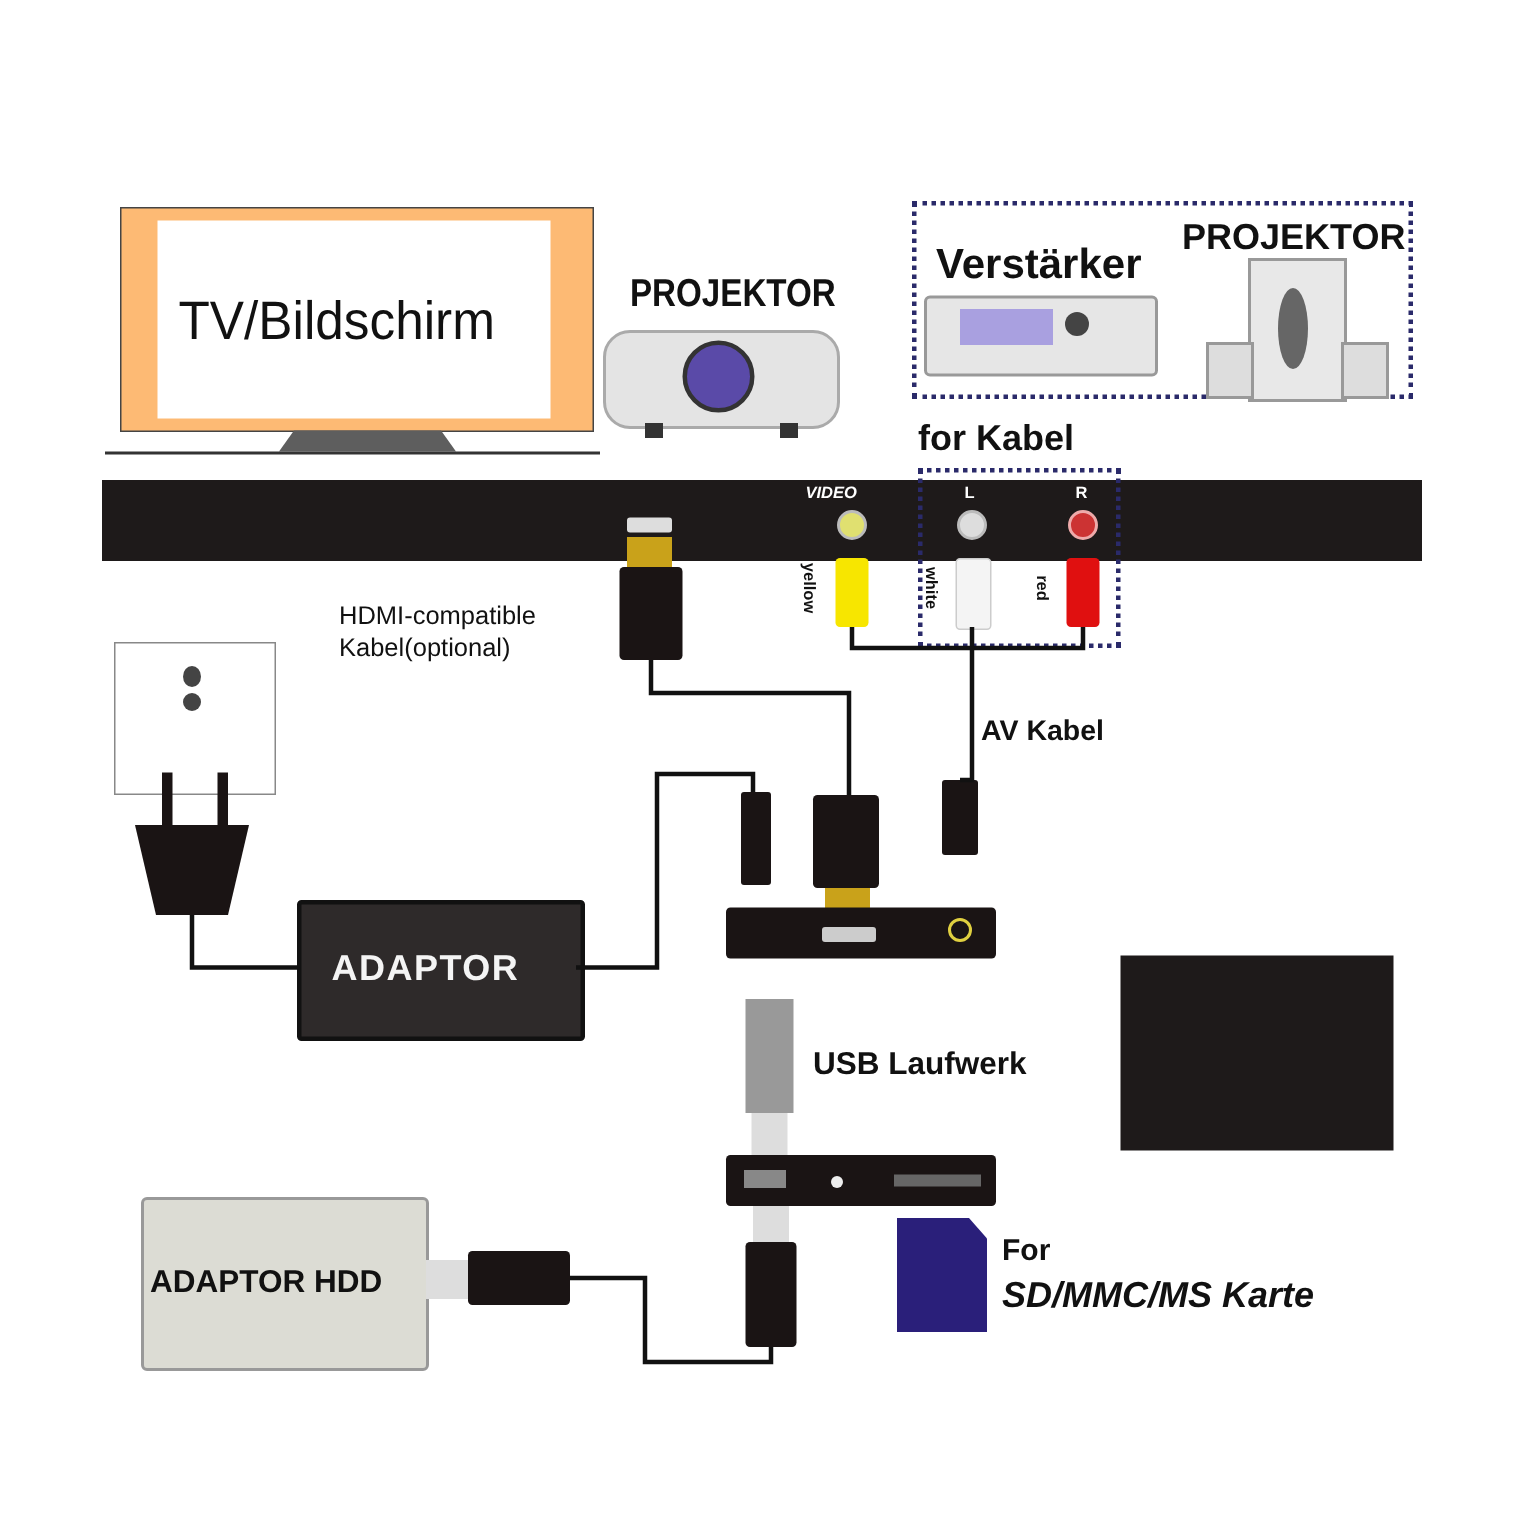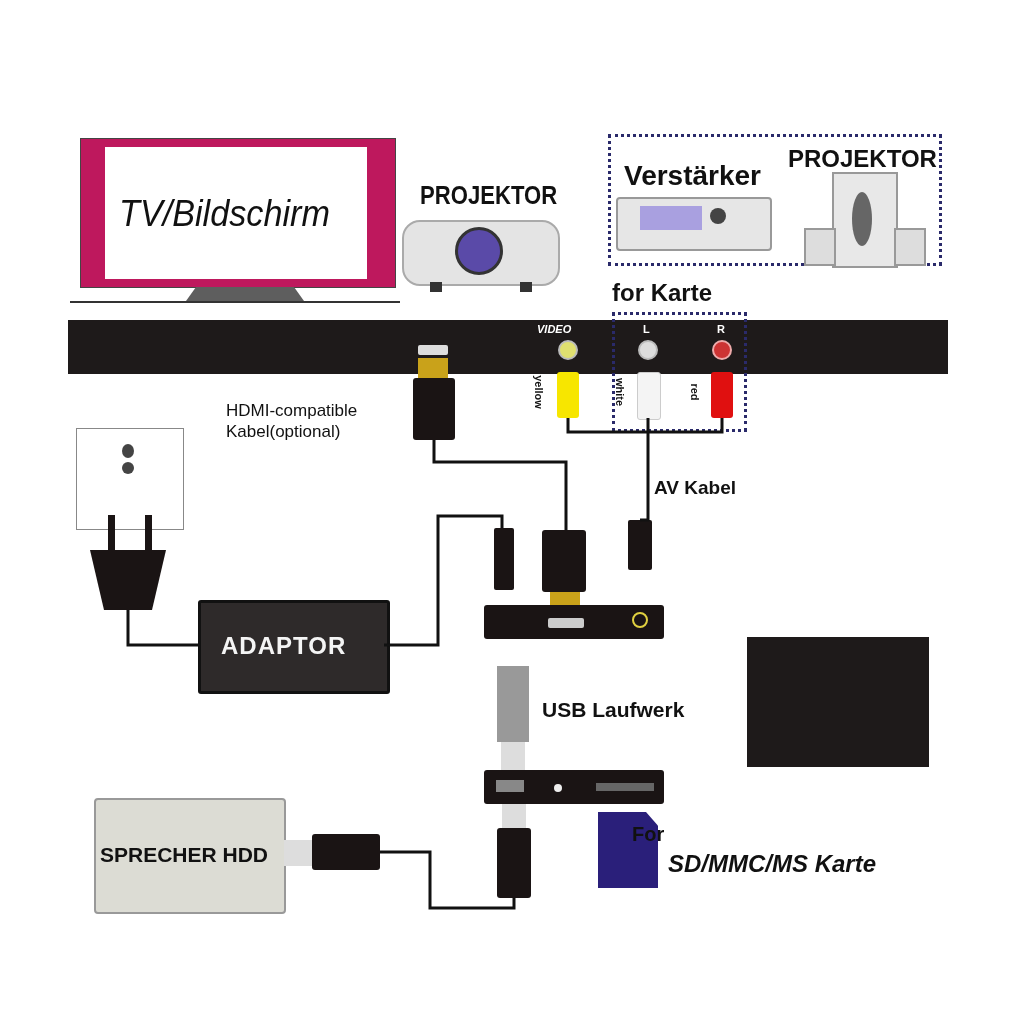--- a/index.html
+++ b/index.html
@@ -5,21 +5,21 @@
   html, body { margin:0; padding:0; background:#ffffff; }
   body { width:1010px; height:1010px; position:relative; overflow:hidden;
          font-family:"Liberation Sans", sans-serif; }
   .abs { position:absolute; }
   .lbl { position:absolute; color:#111; font-weight:bold; white-space:nowrap; }
   svg.wires { position:absolute; left:0; top:0; }
 </style>
 </head>
 <body>
 
-<div class="abs" style="left:80px;top:138px;width:314px;height:148px;background:#be185d;border:1px solid #444;font-style:italic;">
+<div class="abs" style="left:80px;top:138px;width:314px;height:148px;background:#fdba74;border:1px solid #444;">
   <div class="abs" style="left:24px;top:8px;width:262px;height:132px;background:#fff;"></div>
   <div class="lbl" style="left:38px;top:54px;font-size:36px;font-weight:normal;transform:scaleX(0.95);transform-origin:left;">TV/Bildschirm</div>
 </div>
 <div class="abs" style="left:186px;top:287px;width:98px;height:0;border-bottom:14px solid #5e5e5e;border-left:10px solid transparent;border-right:10px solid transparent;"></div>
 <div class="abs" style="left:70px;top:301px;width:330px;height:2px;background:#333;"></div>
 
 <div class="lbl" style="left:420px;top:180px;font-size:26px;transform:scaleX(0.85);transform-origin:left;">PROJEKTOR</div>
 <div class="abs" style="left:402px;top:220px;width:154px;height:62px;background:#e4e4e4;border:2px solid #aaa;border-radius:18px;"></div>
 <div class="abs" style="left:455px;top:227px;width:42px;height:42px;border-radius:50%;background:#5a4aa8;border:3px solid #333;"></div>
 <div class="abs" style="left:430px;top:282px;width:12px;height:10px;background:#333;"></div>
@@ -28,21 +28,21 @@
 <div class="abs" style="left:608px;top:134px;width:334px;height:132px;border:3px dotted #2a2a6a;box-sizing:border-box;"></div>
 <div class="lbl" style="left:624px;top:160px;font-size:28px;">Verstärker</div>
 <div class="abs" style="left:616px;top:197px;width:152px;height:50px;background:#e6e6e6;border:2px solid #999;border-radius:4px;"></div>
 <div class="abs" style="left:640px;top:206px;width:62px;height:24px;background:#a9a0e0;"></div>
 <div class="abs" style="left:710px;top:208px;width:16px;height:16px;border-radius:50%;background:#444;"></div>
 <div class="lbl" style="left:788px;top:145px;font-size:24px;">PROJEKTOR</div>
 <div class="abs" style="left:832px;top:172px;width:62px;height:92px;background:#e8e8e8;border:2px solid #999;"></div>
 <div class="abs" style="left:852px;top:192px;width:20px;height:54px;border-radius:50%;background:#666;"></div>
 <div class="abs" style="left:804px;top:228px;width:28px;height:34px;background:#ddd;border:2px solid #999;"></div>
 <div class="abs" style="left:894px;top:228px;width:28px;height:34px;background:#ddd;border:2px solid #999;"></div>
-<div class="lbl" style="left:612px;top:279px;font-size:24px;">for Karte</div>
+<div class="lbl" style="left:612px;top:279px;font-size:24px;">for Kabel</div>
 
 <div class="abs" style="left:68px;top:320px;width:880px;height:54px;background:#1e1a1a;"></div>
 <div class="abs" style="left:612px;top:312px;width:135px;height:120px;border:3px dotted #2a2a6a;box-sizing:border-box;"></div>
 
 <div class="lbl" style="left:537px;top:323px;font-size:11px;color:#fff;font-style:italic;">VIDEO</div>
 <div class="lbl" style="left:643px;top:323px;font-size:11px;color:#fff;">L</div>
 <div class="lbl" style="left:717px;top:323px;font-size:11px;color:#fff;">R</div>
 
 <div class="abs" style="left:558px;top:340px;width:16px;height:16px;border-radius:50%;background:#e0e070;border:2px solid #bbb;"></div>
 <div class="abs" style="left:638px;top:340px;width:16px;height:16px;border-radius:50%;background:#ddd;border:2px solid #bbb;"></div>
@@ -89,25 +89,25 @@
 <div class="lbl" style="left:542px;top:698px;font-size:21px;text-align:center;">USB Laufwerk</div>
 <div class="abs" style="left:484px;top:770px;width:180px;height:34px;background:#1a1414;border-radius:3px;"></div>
 <div class="abs" style="left:496px;top:780px;width:28px;height:12px;background:#888;"></div>
 <div class="abs" style="left:554px;top:784px;width:8px;height:8px;border-radius:50%;background:#eee;"></div>
 <div class="abs" style="left:596px;top:783px;width:58px;height:8px;background:#666;"></div>
 
 <div class="abs" style="left:502px;top:804px;width:24px;height:24px;background:#ddd;"></div>
 <div class="abs" style="left:497px;top:828px;width:34px;height:70px;background:#1a1414;border-radius:3px;"></div>
 
 <div class="abs" style="left:598px;top:812px;width:60px;height:76px;background:#2a1f7a;clip-path:polygon(0 0,80% 0,100% 18%,100% 100%,0 100%);"></div>
-<div class="lbl" style="left:632px;top:823px;font-size:20px;">For</div>
+<div class="lbl" style="left:668px;top:823px;font-size:20px;">For</div>
 <div class="lbl" style="left:668px;top:850px;font-size:24px;font-style:italic;">SD/MMC/MS Karte</div>
 
 <div class="abs" style="left:94px;top:798px;width:188px;height:112px;background:#dcdcd4;border:2px solid #999;border-radius:4px;"></div>
-<div class="lbl" style="left:100px;top:843px;font-size:21px;">SPRECHER HDD</div>
+<div class="lbl" style="left:100px;top:843px;font-size:21px;">ADAPTOR HDD</div>
 <div class="abs" style="left:284px;top:840px;width:30px;height:26px;background:#ddd;"></div>
 <div class="abs" style="left:312px;top:834px;width:68px;height:36px;background:#1a1414;border-radius:3px;"></div>
 
 <svg class="wires" width="1010" height="1010">
   <g fill="none" stroke="#111" stroke-width="3">
 
     <polyline points="434,440 434,462 566,462 566,530"></polyline>
 
     <polyline points="568,418 568,432 722,432 722,418"></polyline>
     <polyline points="648,418 648,520 640,520"></polyline>

